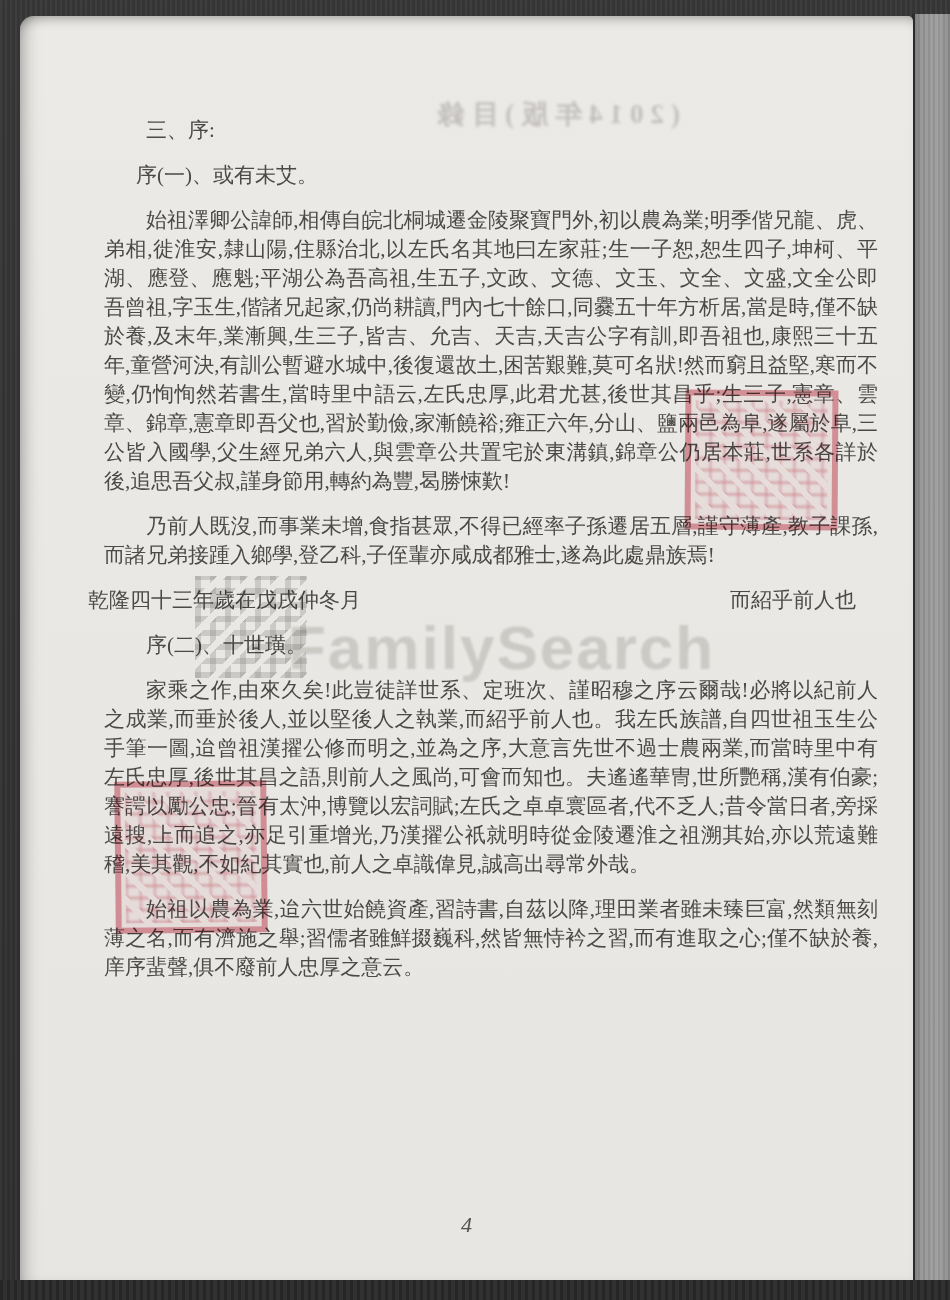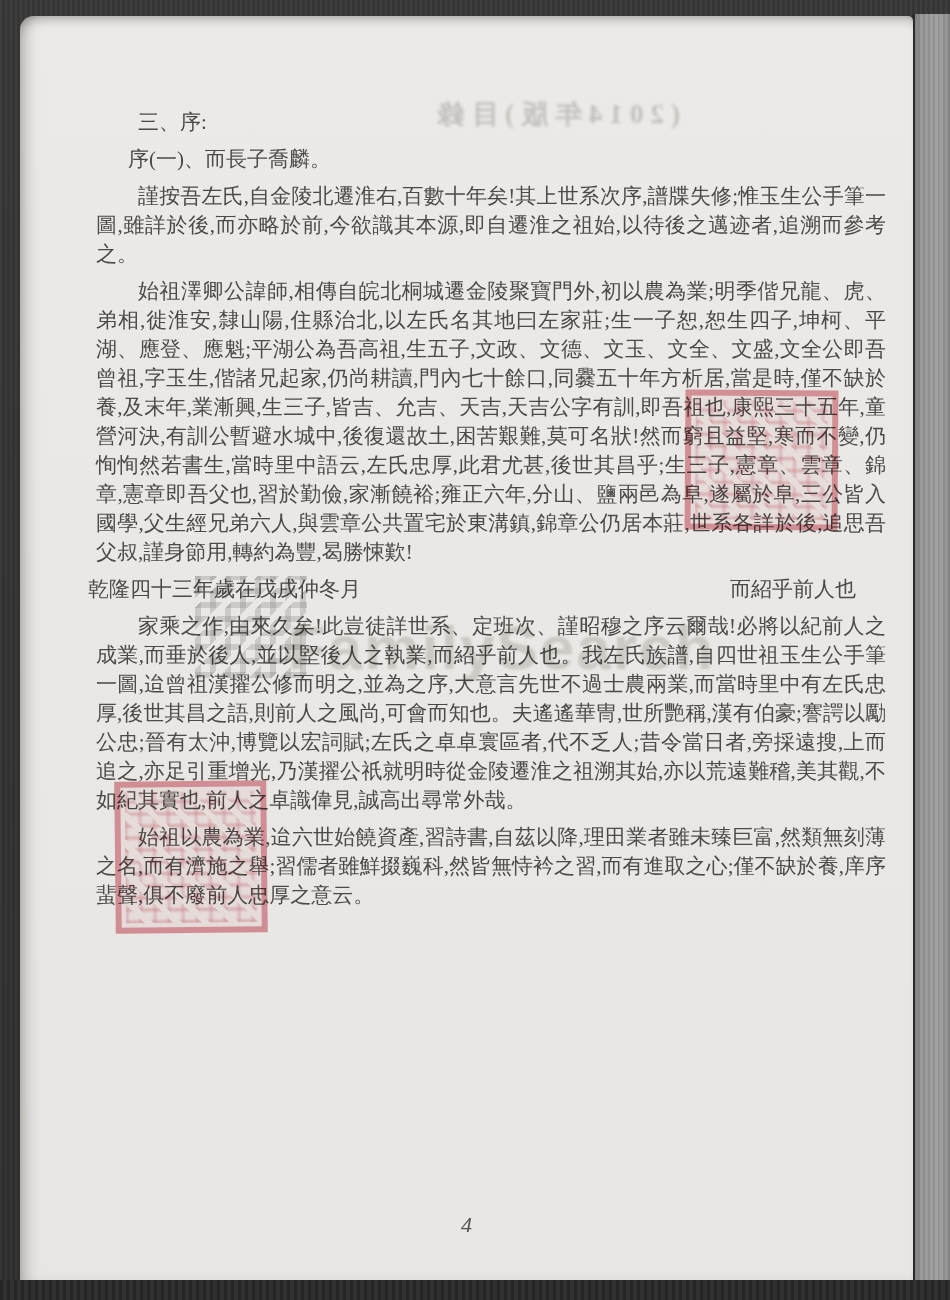--- a/index.html
+++ b/index.html
@@ -33,21 +33,21 @@
     border-radius:14px 5px 0 0;
     box-shadow:inset 14px 0 18px -12px rgba(0,0,0,0.35), inset 0 10px 14px -10px rgba(0,0,0,0.4);
   }
   .content{
     position:absolute;left:68px;top:84px;width:806px;
     color:#4b4a47;
     font-size:21px;line-height:29px;
     text-align:justify;text-justify:inter-ideograph;
     word-break:normal;
   }
-  .content p{margin:8px;text-indent:2em;}
+  .content p{margin:16px;text-indent:2em;}
   .section-heading{text-indent:0;margin-left:-22px;}
   .sub-title{text-indent:32px;}
   .dateline{display:flex;justify-content:space-between;padding-right:38px;align-items:center;}
   .preface2-title{margin-top:29px;}
   .page-number{
     position:absolute;left:0;top:1196px;width:893px;
     text-align:center;font-style:italic;font-size:22px;color:#555351;
   }
   
   .seal{
@@ -112,27 +112,28 @@
 <div class="frame-texture"></div>
 <div class="right-strip"></div>
 <div class="spine-line"></div>
 
 <div class="paper">
 
   <div class="bleed-title">(2014年版)目錄</div>
 
   <div class="content">
     <p class="section-heading">三、序:</p>
-    <p class="sub-title" style="text-indent:32px">序(一)、而長子喬麟。</p>
-    <p>謹按吾左氏,自金陵北遷淮右,百數十年矣!其上世系次序,譜牒失修;惟玉生公手筆一圖,雖詳於後,而亦略於前,今欲識其本源,即自遷淮之祖始,以待後之邁迹者,追溯而參考之。</p>
+    <p class="sub-title" style="text-indent:32px">序(一)、或有未艾。</p>
     <p>始祖澤卿公諱師,相傳自皖北桐城遷金陵聚寶門外,初以農為業;明季偕兄龍、虎、弟相,徙淮安,隸山陽,住縣治北,以左氏名其地曰左家莊;生一子恕,恕生四子,坤柯、平湖、應登、應魁;平湖公為吾高祖,生五子,文政、文德、文玉、文全、文盛,文全公即吾曾祖,字玉生,偕諸兄起家,仍尚耕讀,門內七十餘口,同爨五十年方析居,當是時,僅不缺於養,及末年,業漸興,生三子,皆吉、允吉、天吉,天吉公字有訓,即吾祖也,康熙三十五年,童營河決,有訓公暫避水城中,後復還故土,困苦艱難,莫可名狀!然而窮且益堅,寒而不變,仍恂恂然若書生,當時里中語云,左氏忠厚,此君尤甚,後世其昌乎;生三子,憲章、雲章、錦章,憲章即吾父也,習於勤儉,家漸饒裕;雍正六年,分山、鹽兩邑為阜,遂屬於阜,三公皆入國學,父生經兄弟六人,與雲章公共置宅於東溝鎮,錦章公仍居本莊,世系各詳於後,追思吾父叔,謹身節用,轉約為豐,曷勝悚歎!</p>
+    <p>乃前人既沒,而事業未增,食指甚眾,不得已經率子孫遷居五層,謹守薄產,教子課孫,而諸兄弟接踵入鄉學,登乙科,子侄輩亦咸成都雅士,遂為此處鼎族焉!</p>
     <div class="dateline">
       <span>乾隆四十三年歲在戊戌仲冬月</span>
       <span>而紹乎前人也</span>
     </div>
+    <p class="sub-title preface2-title">序(二)、十世璜。</p>
     <p>家乘之作,由來久矣!此豈徒詳世系、定班次、謹昭穆之序云爾哉!必將以紀前人之成業,而垂於後人,並以堅後人之執業,而紹乎前人也。我左氏族譜,自四世祖玉生公手筆一圖,迨曾祖漢擢公修而明之,並為之序,大意言先世不過士農兩業,而當時里中有左氏忠厚,後世其昌之語,則前人之風尚,可會而知也。夫遙遙華冑,世所艷稱,漢有伯豪;謇諤以勵公忠;晉有太沖,博覽以宏詞賦;左氏之卓卓寰區者,代不乏人;昔令當日者,旁採遠搜,上而追之,亦足引重增光,乃漢擢公祇就明時從金陵遷淮之祖溯其始,亦以荒遠難稽,美其觀,不如紀其實也,前人之卓識偉見,誠高出尋常外哉。</p>
     <p>始祖以農為業,迨六世始饒資產,習詩書,自茲以降,理田業者雖未臻巨富,然類無刻薄之名,而有濟施之舉;習儒者雖鮮掇巍科,然皆無恃衿之習,而有進取之心;僅不缺於養,庠序蜚聲,俱不廢前人忠厚之意云。</p>
   </div>
 
   <div class="gray-seal"></div>
 
   <div class="fs-watermark">FamilySearch</div>
 
   <div class="seal seal-large">
     <div class="seal-border"></div>

